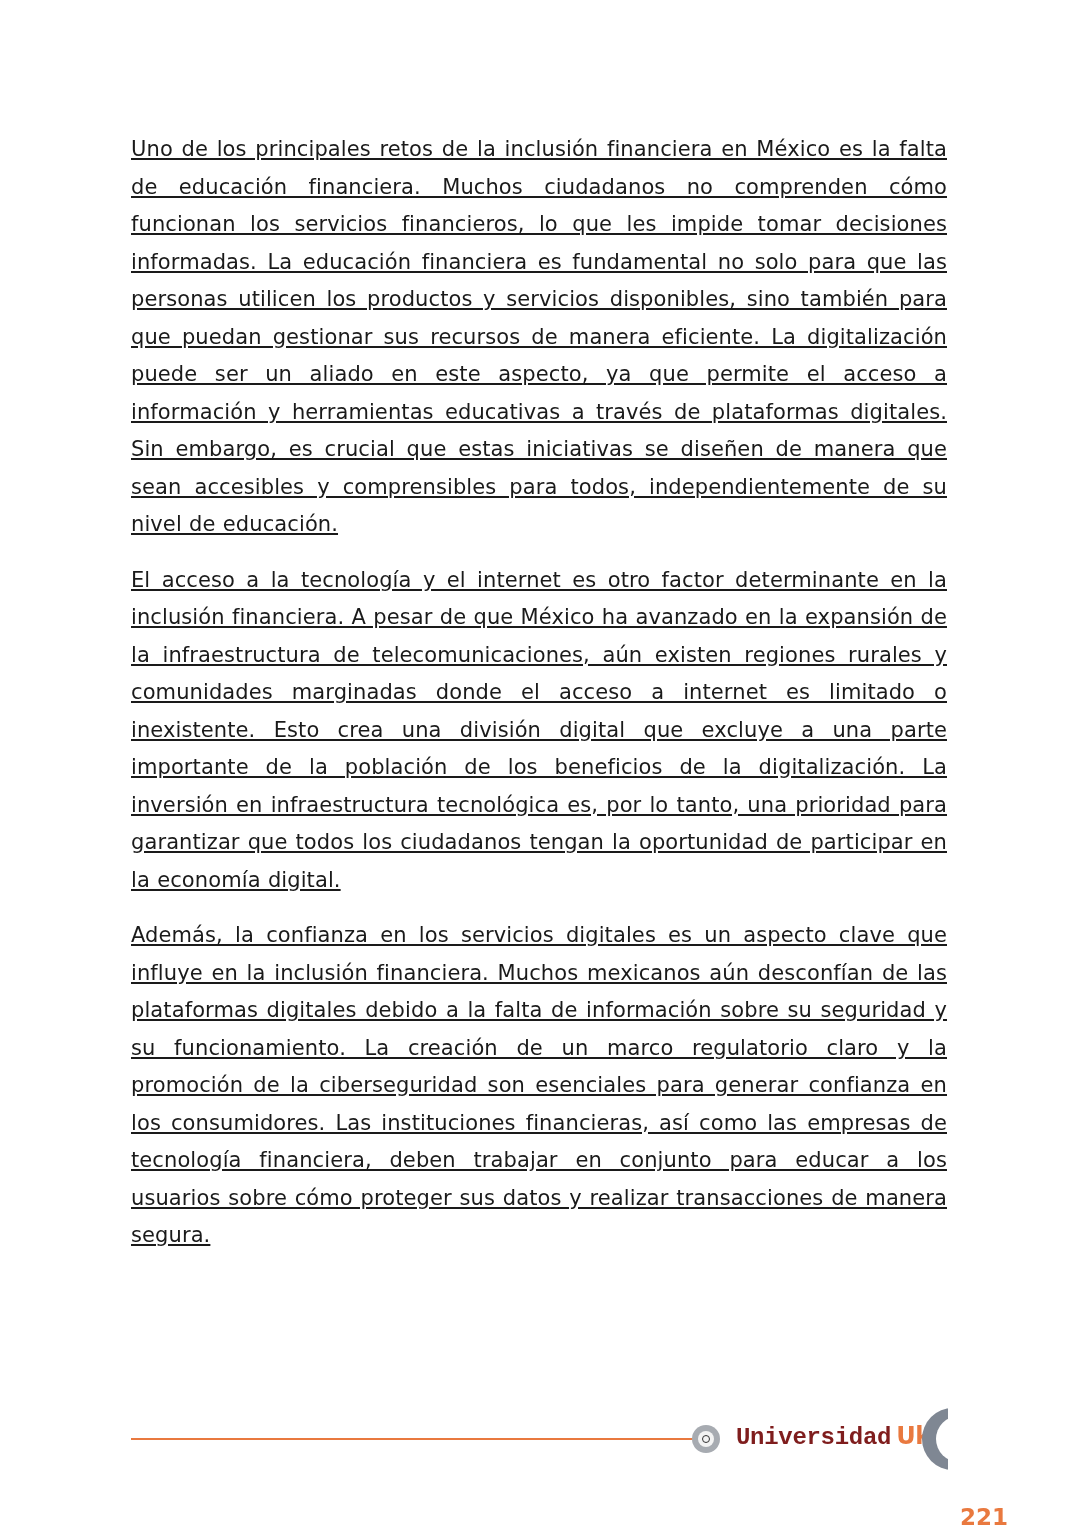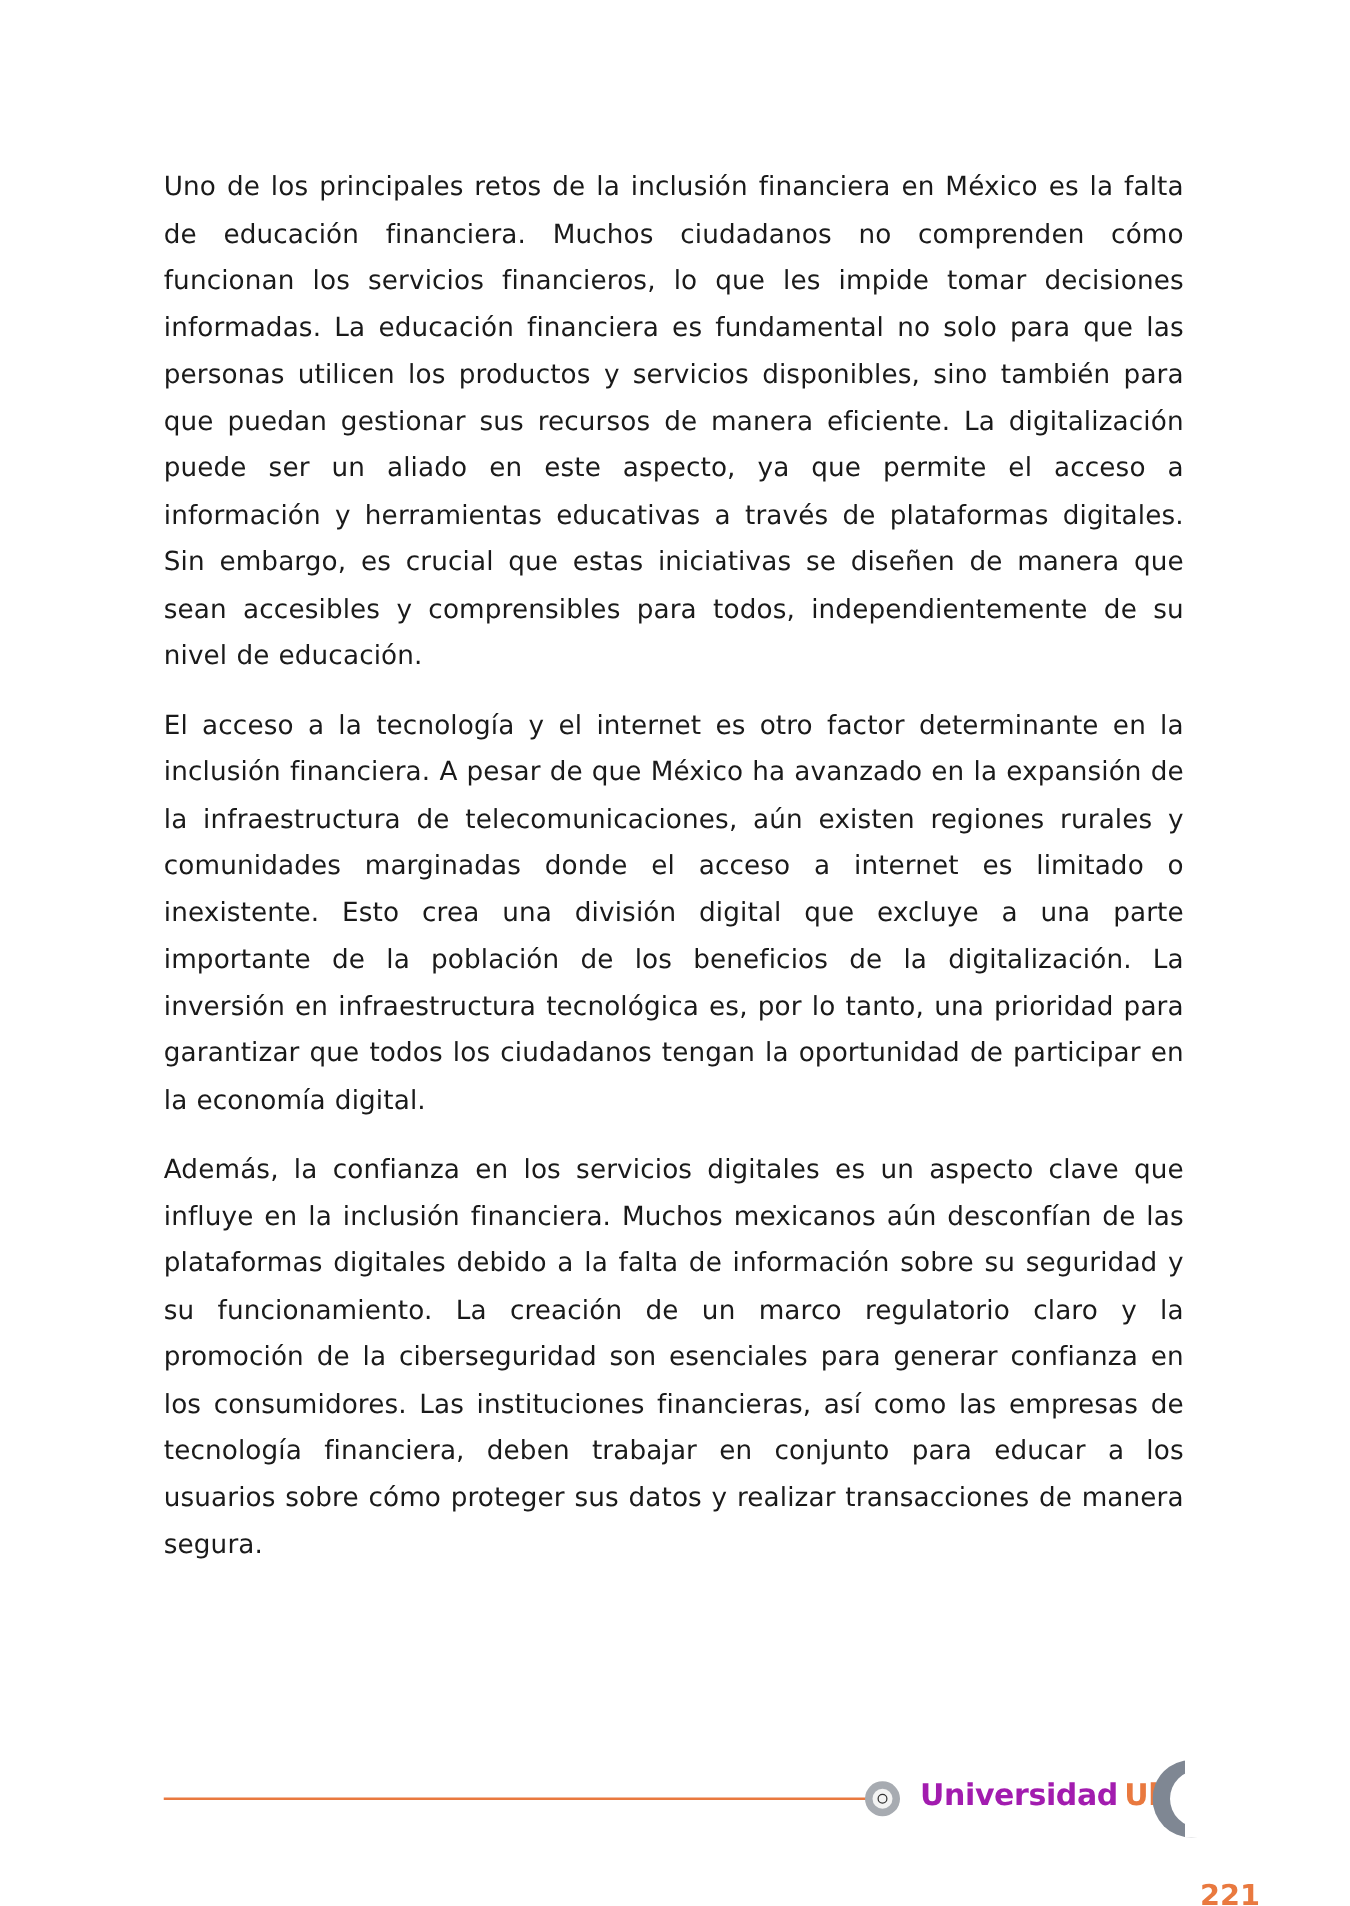--- a/index.html
+++ b/index.html
@@ -21,20 +21,21 @@
       top: 131px;
       width: 816px;
     }
     .para {
       margin: 0 0 18px 0;
       font-size: 21px;
       line-height: 37.5px;
       text-align: justify;
       letter-spacing: 0.1px;
       word-spacing: 0.5px;
+      text-decoration: underline;
     }
     .footer {
       position: absolute;
       left: 0;
       top: 0;
       width: 1080px;
       height: 1525px;
       pointer-events: none;
     }
     .footer-rule {
@@ -79,21 +80,21 @@
     .brand {
       position: absolute;
       left: 736px;
       top: 1422px;
       font-size: 24px;
       font-weight: bold;
       font-family: "DejaVu Sans", sans-serif;
       letter-spacing: -0.3px;
       white-space: nowrap;
     }
-    .brand-main { color: #a21caf; }
+    .brand-main { color: #7f1d1d; font-family: Liberation Mono, monospace; }
     .brand-accent { color: #e9793f; margin-left: 5px; }
     .arc {
       position: absolute;
       left: 922px;
       top: 1408px;
       width: 54px;
       height: 62px;
       overflow: hidden;
     }
     .arc-shape {

